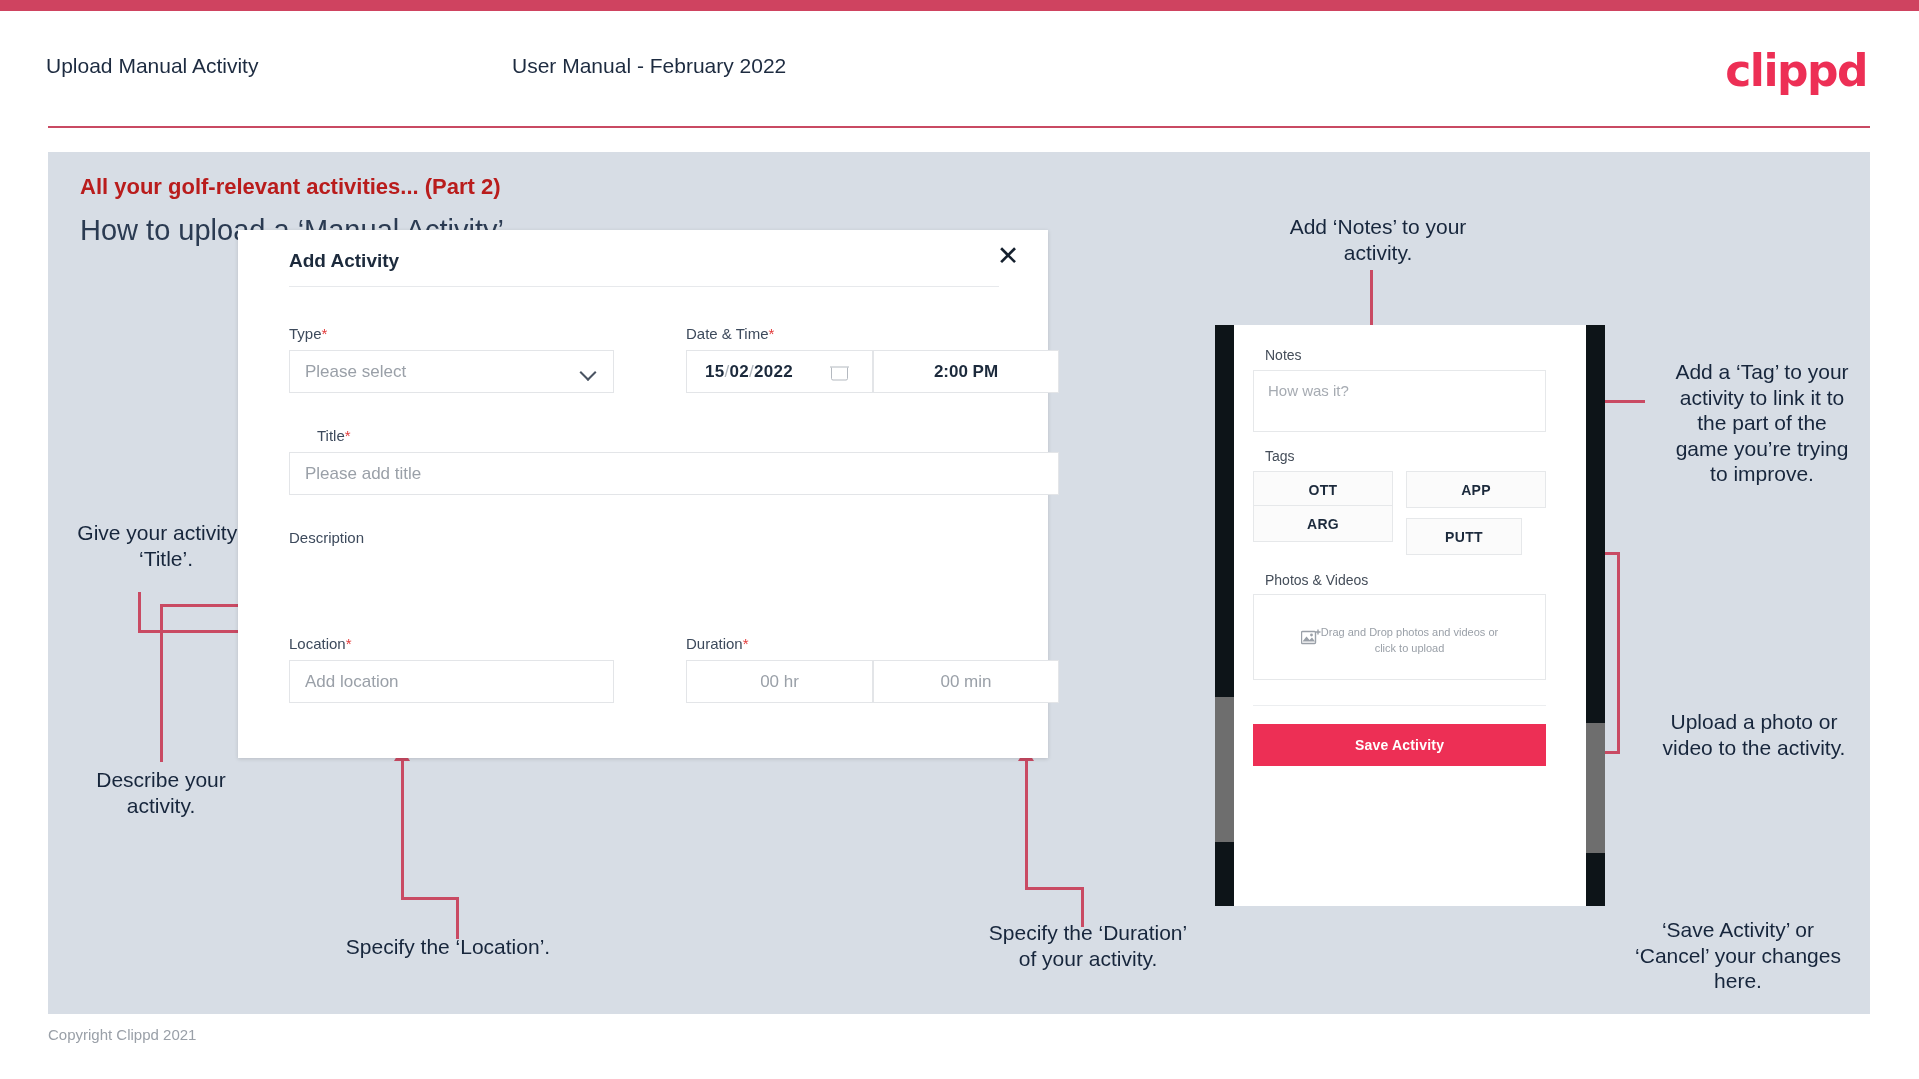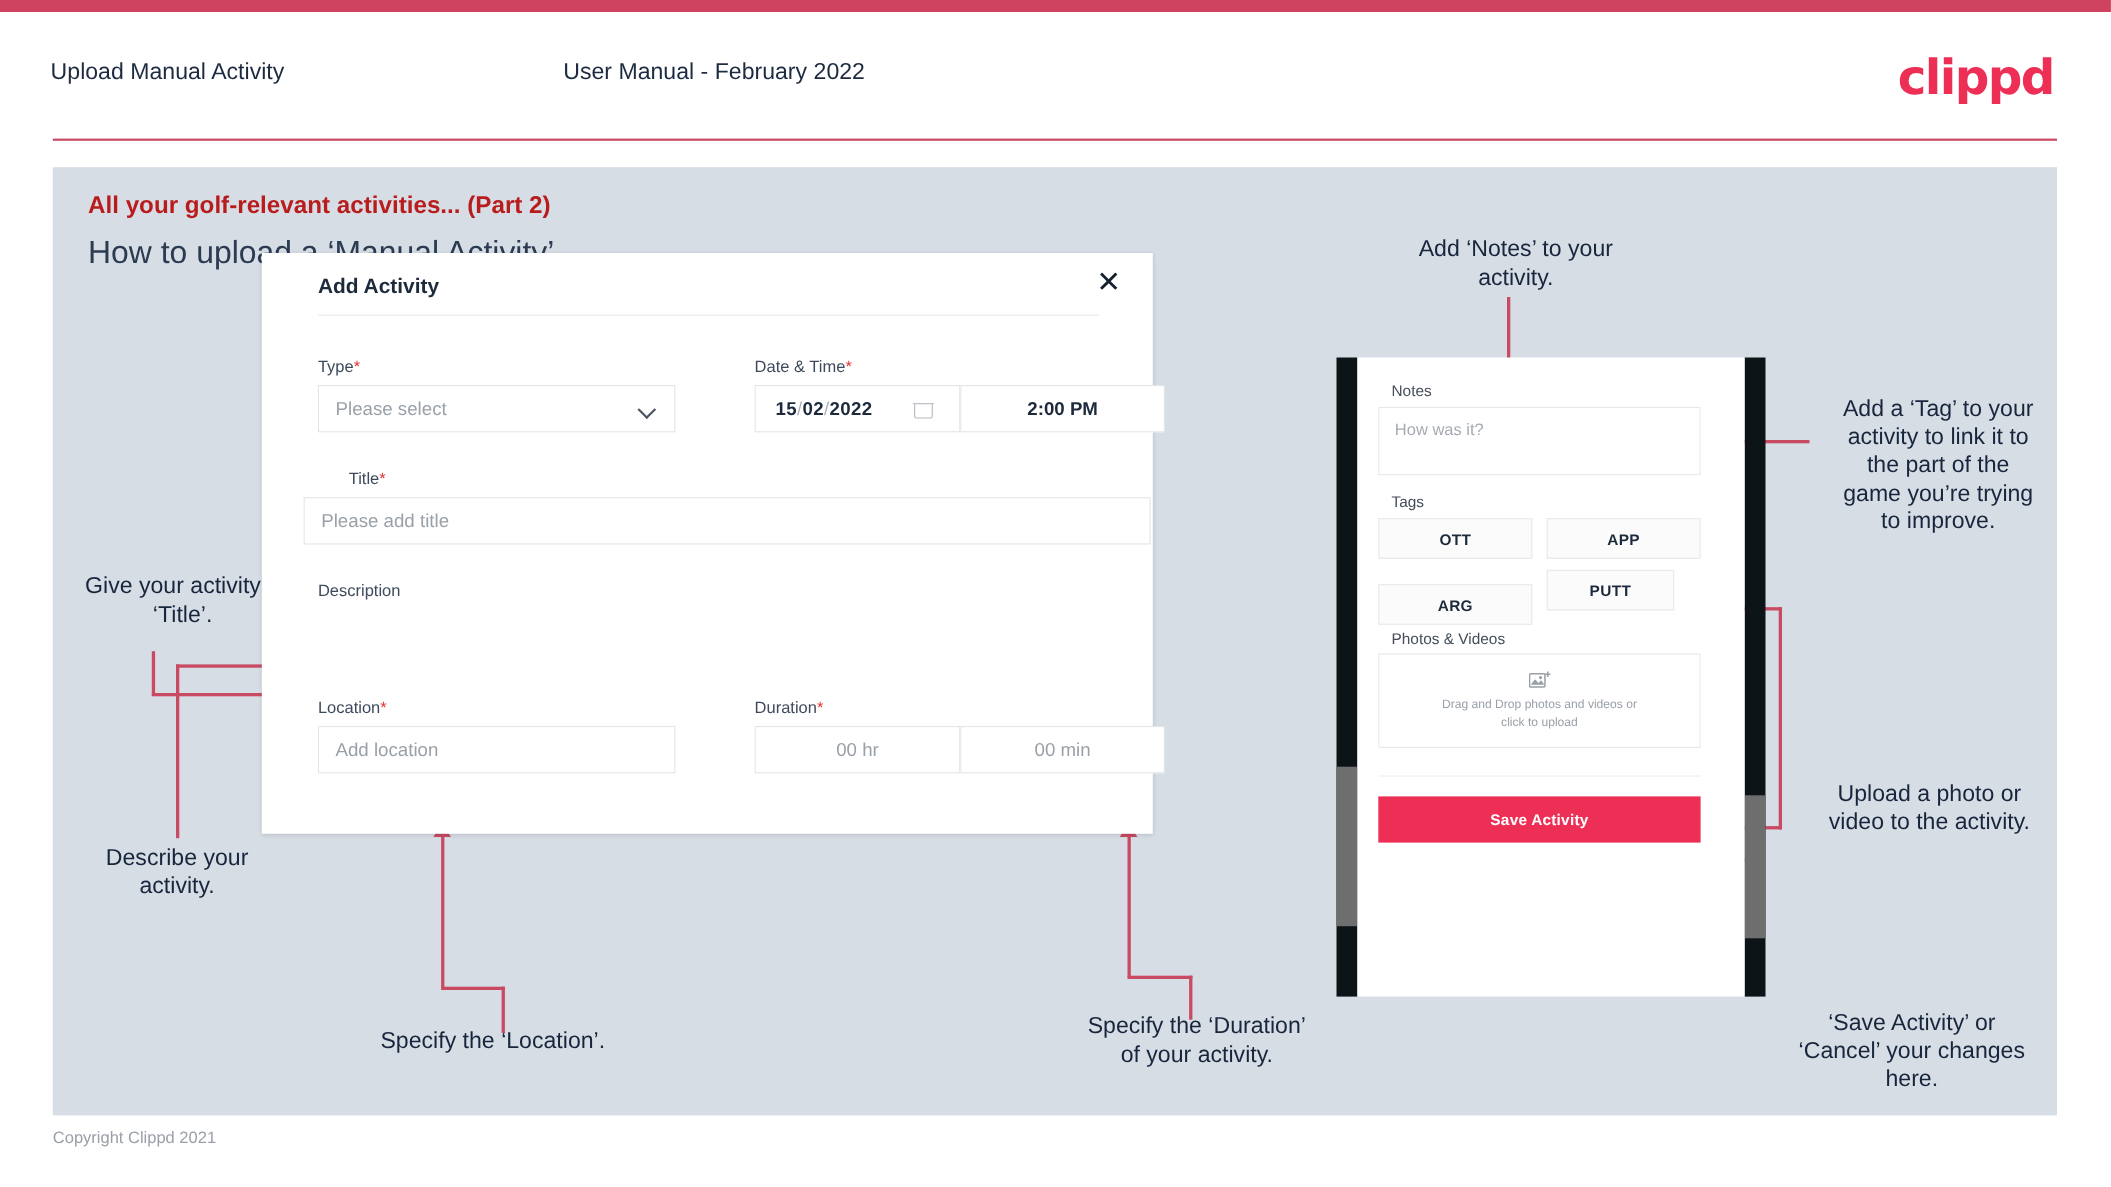--- a/index.html
+++ b/index.html
@@ -246,21 +246,21 @@
     display: flex; align-items: center; justify-content: center;
     font-size: 14px; font-weight: 700; color: #1c2a3c;
     letter-spacing: 0.3px;
     cursor: pointer;
   }
   .upload-box {
     position: absolute;
     border: 1px solid #e6e8ea;
     box-sizing: border-box;
     background: #fff;
-    display: flex; flex-direction: column;
+    display: flex; flex-direction: row;
     align-items: center; justify-content: center;
     cursor: pointer;
   }
   .upload-txt {
     font-size: 11px; color: #9aa0a8;
     text-align: center; line-height: 1.45;
     margin-top: 7px; white-space: pre-line;
   }
   .m-hr {
     position: absolute; background: #eceef0; height: 1px;
@@ -408,21 +408,21 @@
     <span class="date-val"><span>15</span><span class="date-sep">/</span><span>02</span><span class="date-sep">/</span><span>2022</span></span>
     <span class="cal-icon"></span>
   </div>
   <div class="fld-box" style="left:635px; top:120px; width:186px; height:43px;">
     <span class="time-val">2:00 PM</span>
   </div>
 
   <div class="fld-label" style="left:51px; top:197px;margin-left:28px;">
     <span>Title</span><span class="req">*</span>
   </div>
-  <div class="fld-box" style="left:38px; top:222px; width:770px; height:43px;">
+  <div class="fld-box" style="left:51px; top:222px; width:770px; height:43px;">
     <span class="fld-ph">Please add title</span>
   </div>
 
   <div class="fld-label" style="left:51px; top:299px;">
     <span>Description</span><span class="req"></span>
   </div>
 
   <div class="fld-label" style="left:51px; top:405px;">
     <span>Location</span><span class="req">*</span>
   </div>
@@ -451,21 +451,21 @@
 
     <div class="m-label" style="left:19px; top:22px;">Notes</div>
     <div class="m-box" style="left:19px; top:45px; width:293px; height:62px;">
       <div class="m-ph">How was it?</div>
     </div>
 
     <div class="m-label" style="left:19px; top:123px;">Tags</div>
 
     <div class="tag-btn" style="left:19px; top:146px; width:140px; height:37px;">OTT</div>
     <div class="tag-btn" style="left:172px; top:146px; width:140px; height:37px;">APP</div>
-    <div class="tag-btn" style="left:19px; top:206px; width:140px; height:37px;">ARG</div>
+    <div class="tag-btn" style="left:19px; top:180px; width:140px; height:37px;">ARG</div>
     <div class="tag-btn" style="left:172px; top:193px; width:116px; height:37px;">PUTT</div>
 
     <div class="m-label" style="left:19px; top:247px;">Photos &amp; Videos</div>
     <div class="upload-box" style="left:19px; top:269px; width:293px; height:86px;">
       <svg width="20" height="18" viewBox="0 0 20 18">
         <rect x="0.5" y="3.5" width="14" height="12" rx="1" fill="none" stroke="#9aa0a8" stroke-width="1.4"></rect>
         <path d="M1.5 13.5 L5.5 8.5 L8.5 12 L11 9.5 L14 13.5 Z" fill="#9aa0a8"></path>
         <circle cx="10.5" cy="7" r="1.4" fill="#9aa0a8"></circle>
         <path d="M17 1.5 v5 M14.5 4 h5" stroke="#9aa0a8" stroke-width="1.4" fill="none"></path>
       </svg>

